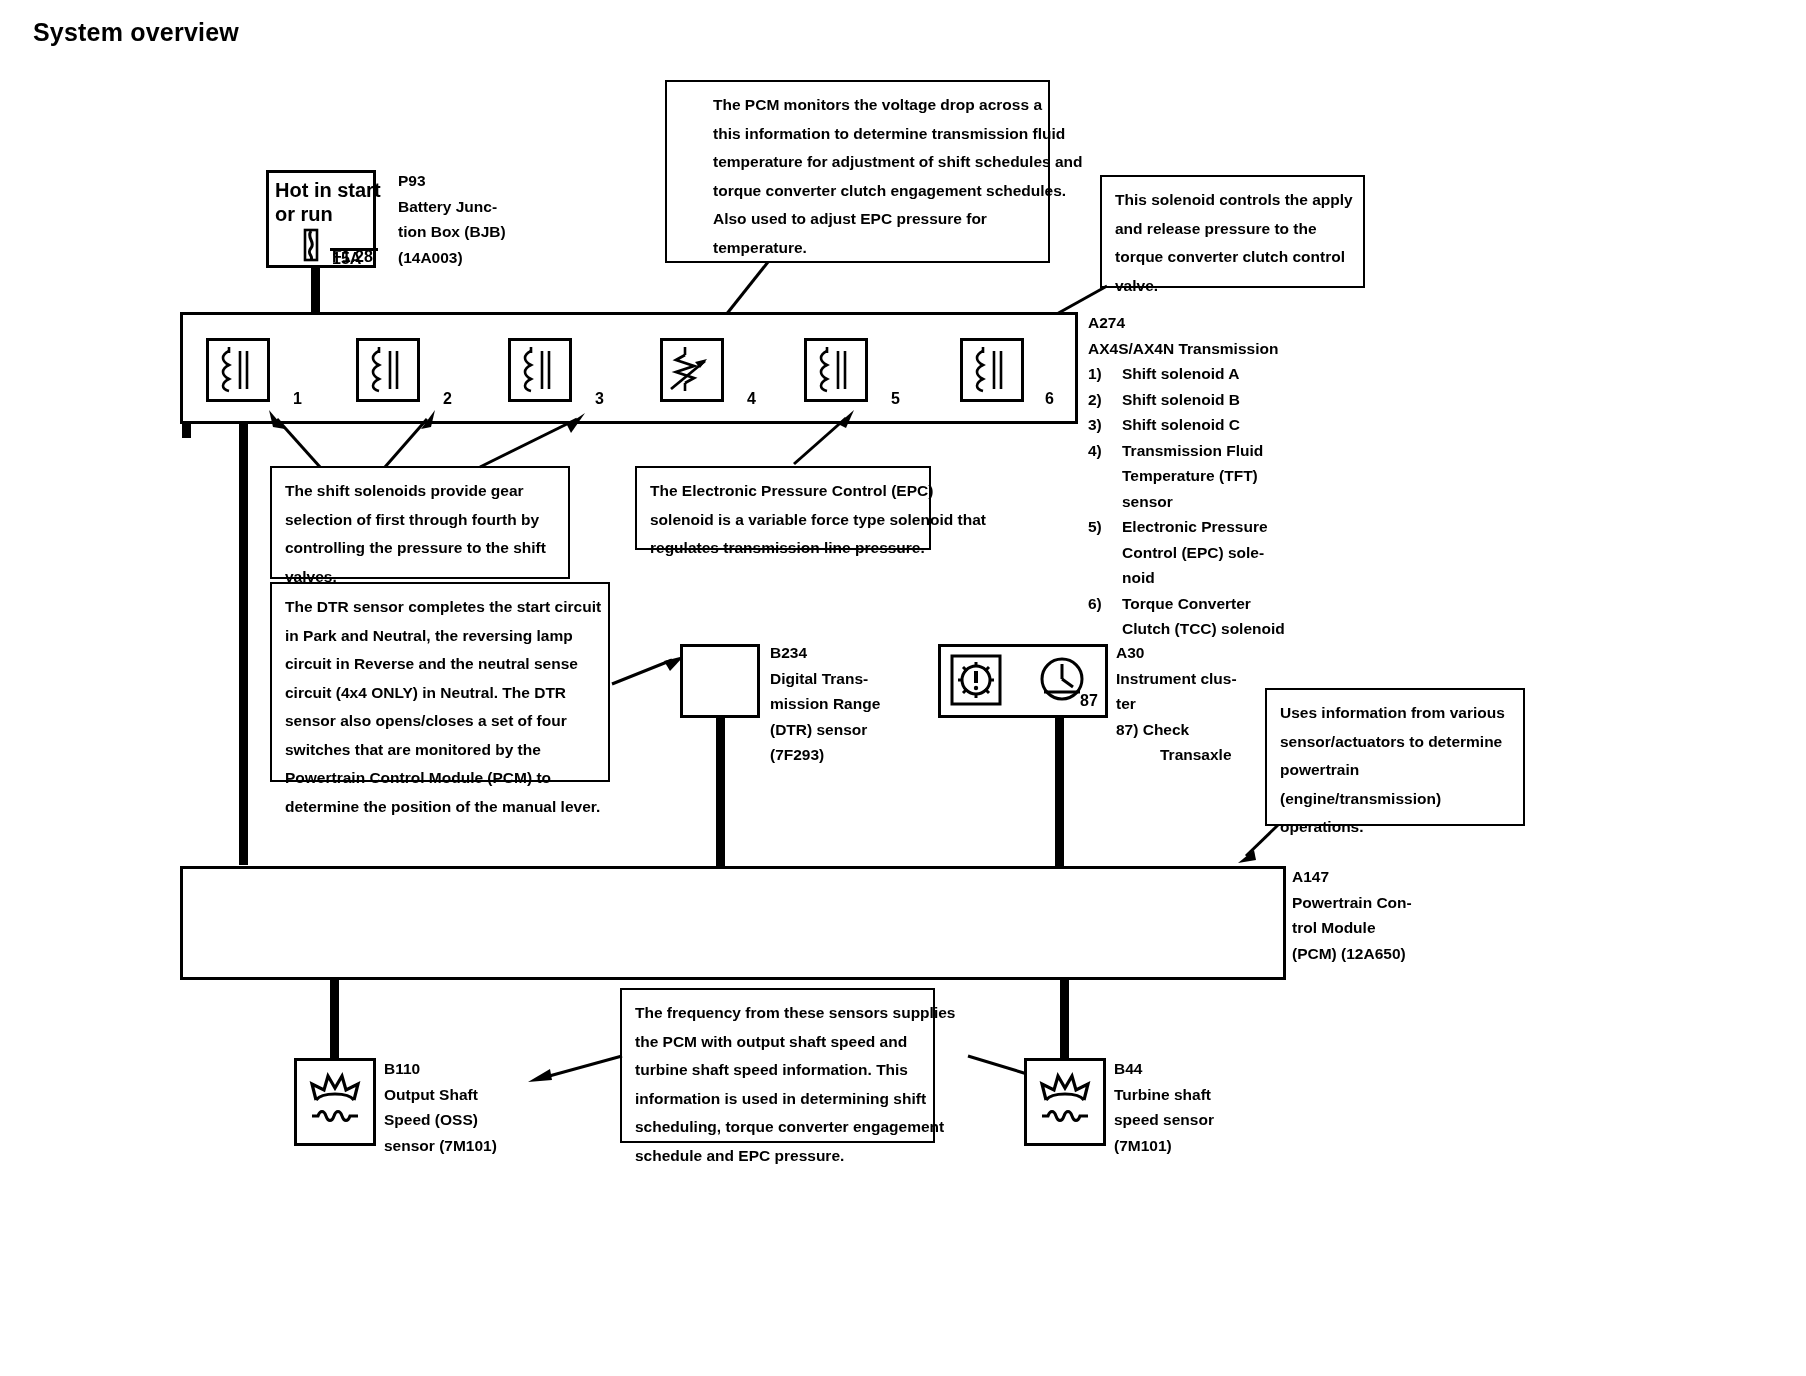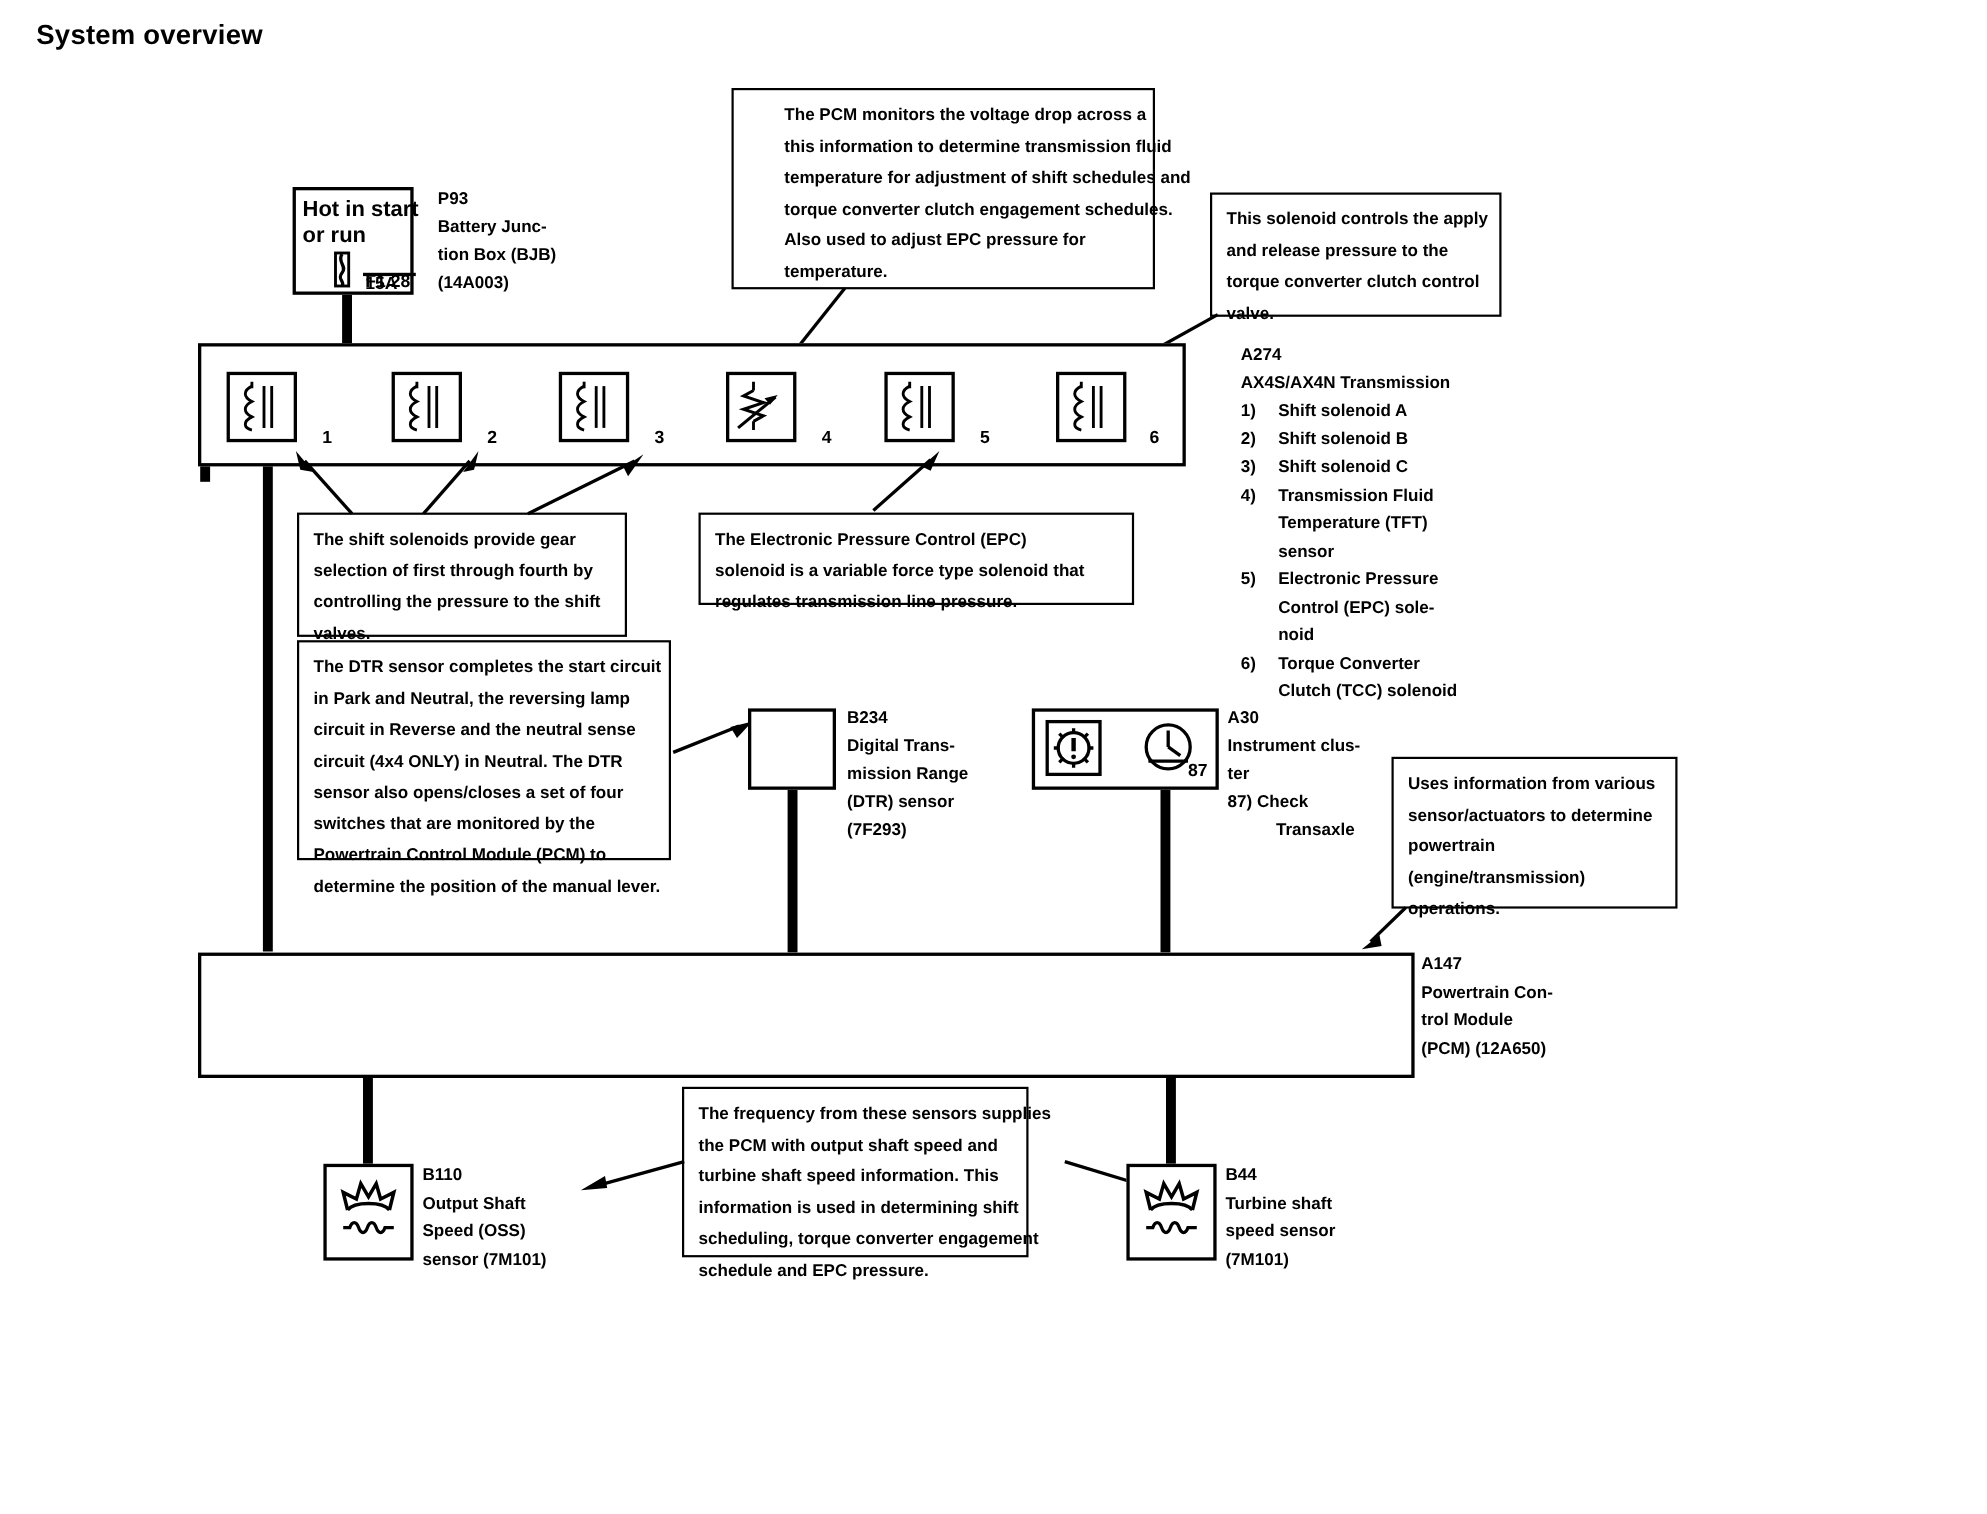--- a/index.html
+++ b/index.html
@@ -181,21 +181,21 @@
 <div class="symbox" style="left:960px;top:338px;width:64px;height:64px;">
   <svg width="58" height="58" viewBox="0 0 58 58">
     <path d="M20 10 C12 14, 12 20, 20 24 C12 28, 12 34, 20 38 C12 42, 12 48, 20 50" fill="none" stroke="#000" stroke-width="2.6"></path>
     <line x1="20" y1="6" x2="20" y2="12" stroke="#000" stroke-width="2.6"></line>
     <line x1="31" y1="10" x2="31" y2="48" stroke="#000" stroke-width="2.6"></line>
     <line x1="38" y1="10" x2="38" y2="48" stroke="#000" stroke-width="2.6"></line>
   </svg>
 </div>
 <div class="num" style="left:1045px;top:390px;">6</div>
 
-<div class="abs complabel" style="left:1088px;top:310px;margin-left:40px;">
+<div class="abs complabel" style="left:1088px;top:310px;">
   <div class="ln">A274</div>
   <div class="ln">AX4S/AX4N Transmission</div>
 
   <div class="legend-row">
     <span class="legend-num">1)</span>
     <span class="legend-txt">Shift solenoid A</span>
   </div>
   <div class="legend-row">
     <span class="legend-num">2)</span>
     <span class="legend-txt">Shift solenoid B</span>
@@ -249,21 +249,21 @@
   <svg width="330" height="65" viewBox="0 0 330 65">
     <line x1="65" y1="62" x2="22" y2="14" stroke="#000" stroke-width="3"></line>
     <polygon points="14,5 30,24 18,22" fill="#000"></polygon>
     <line x1="130" y1="62" x2="172" y2="14" stroke="#000" stroke-width="3"></line>
     <polygon points="180,5 166,24 176,22" fill="#000"></polygon>
     <line x1="225" y1="62" x2="322" y2="14" stroke="#000" stroke-width="3"></line>
     <polygon points="330,8 312,20 316,28" fill="#000"></polygon>
   </svg>
 </div>
 
-<div class="abs callout" style="left:635px;top:466px;width:396px;height:84px;">
+<div class="abs callout" style="left:635px;top:466px;width:296px;height:84px;">
   <div>The Electronic Pressure Control (EPC)</div>
   <div>solenoid is a variable force type solenoid that</div>
   <div>regulates transmission line pressure.</div>
 </div>
 <div class="abs" style="left:788px;top:404px;">
   <svg width="70" height="64" viewBox="0 0 70 64">
     <line x1="6" y1="60" x2="58" y2="14" stroke="#000" stroke-width="3"></line>
     <polygon points="66,6 50,20 58,24" fill="#000"></polygon>
   </svg>
 </div>

